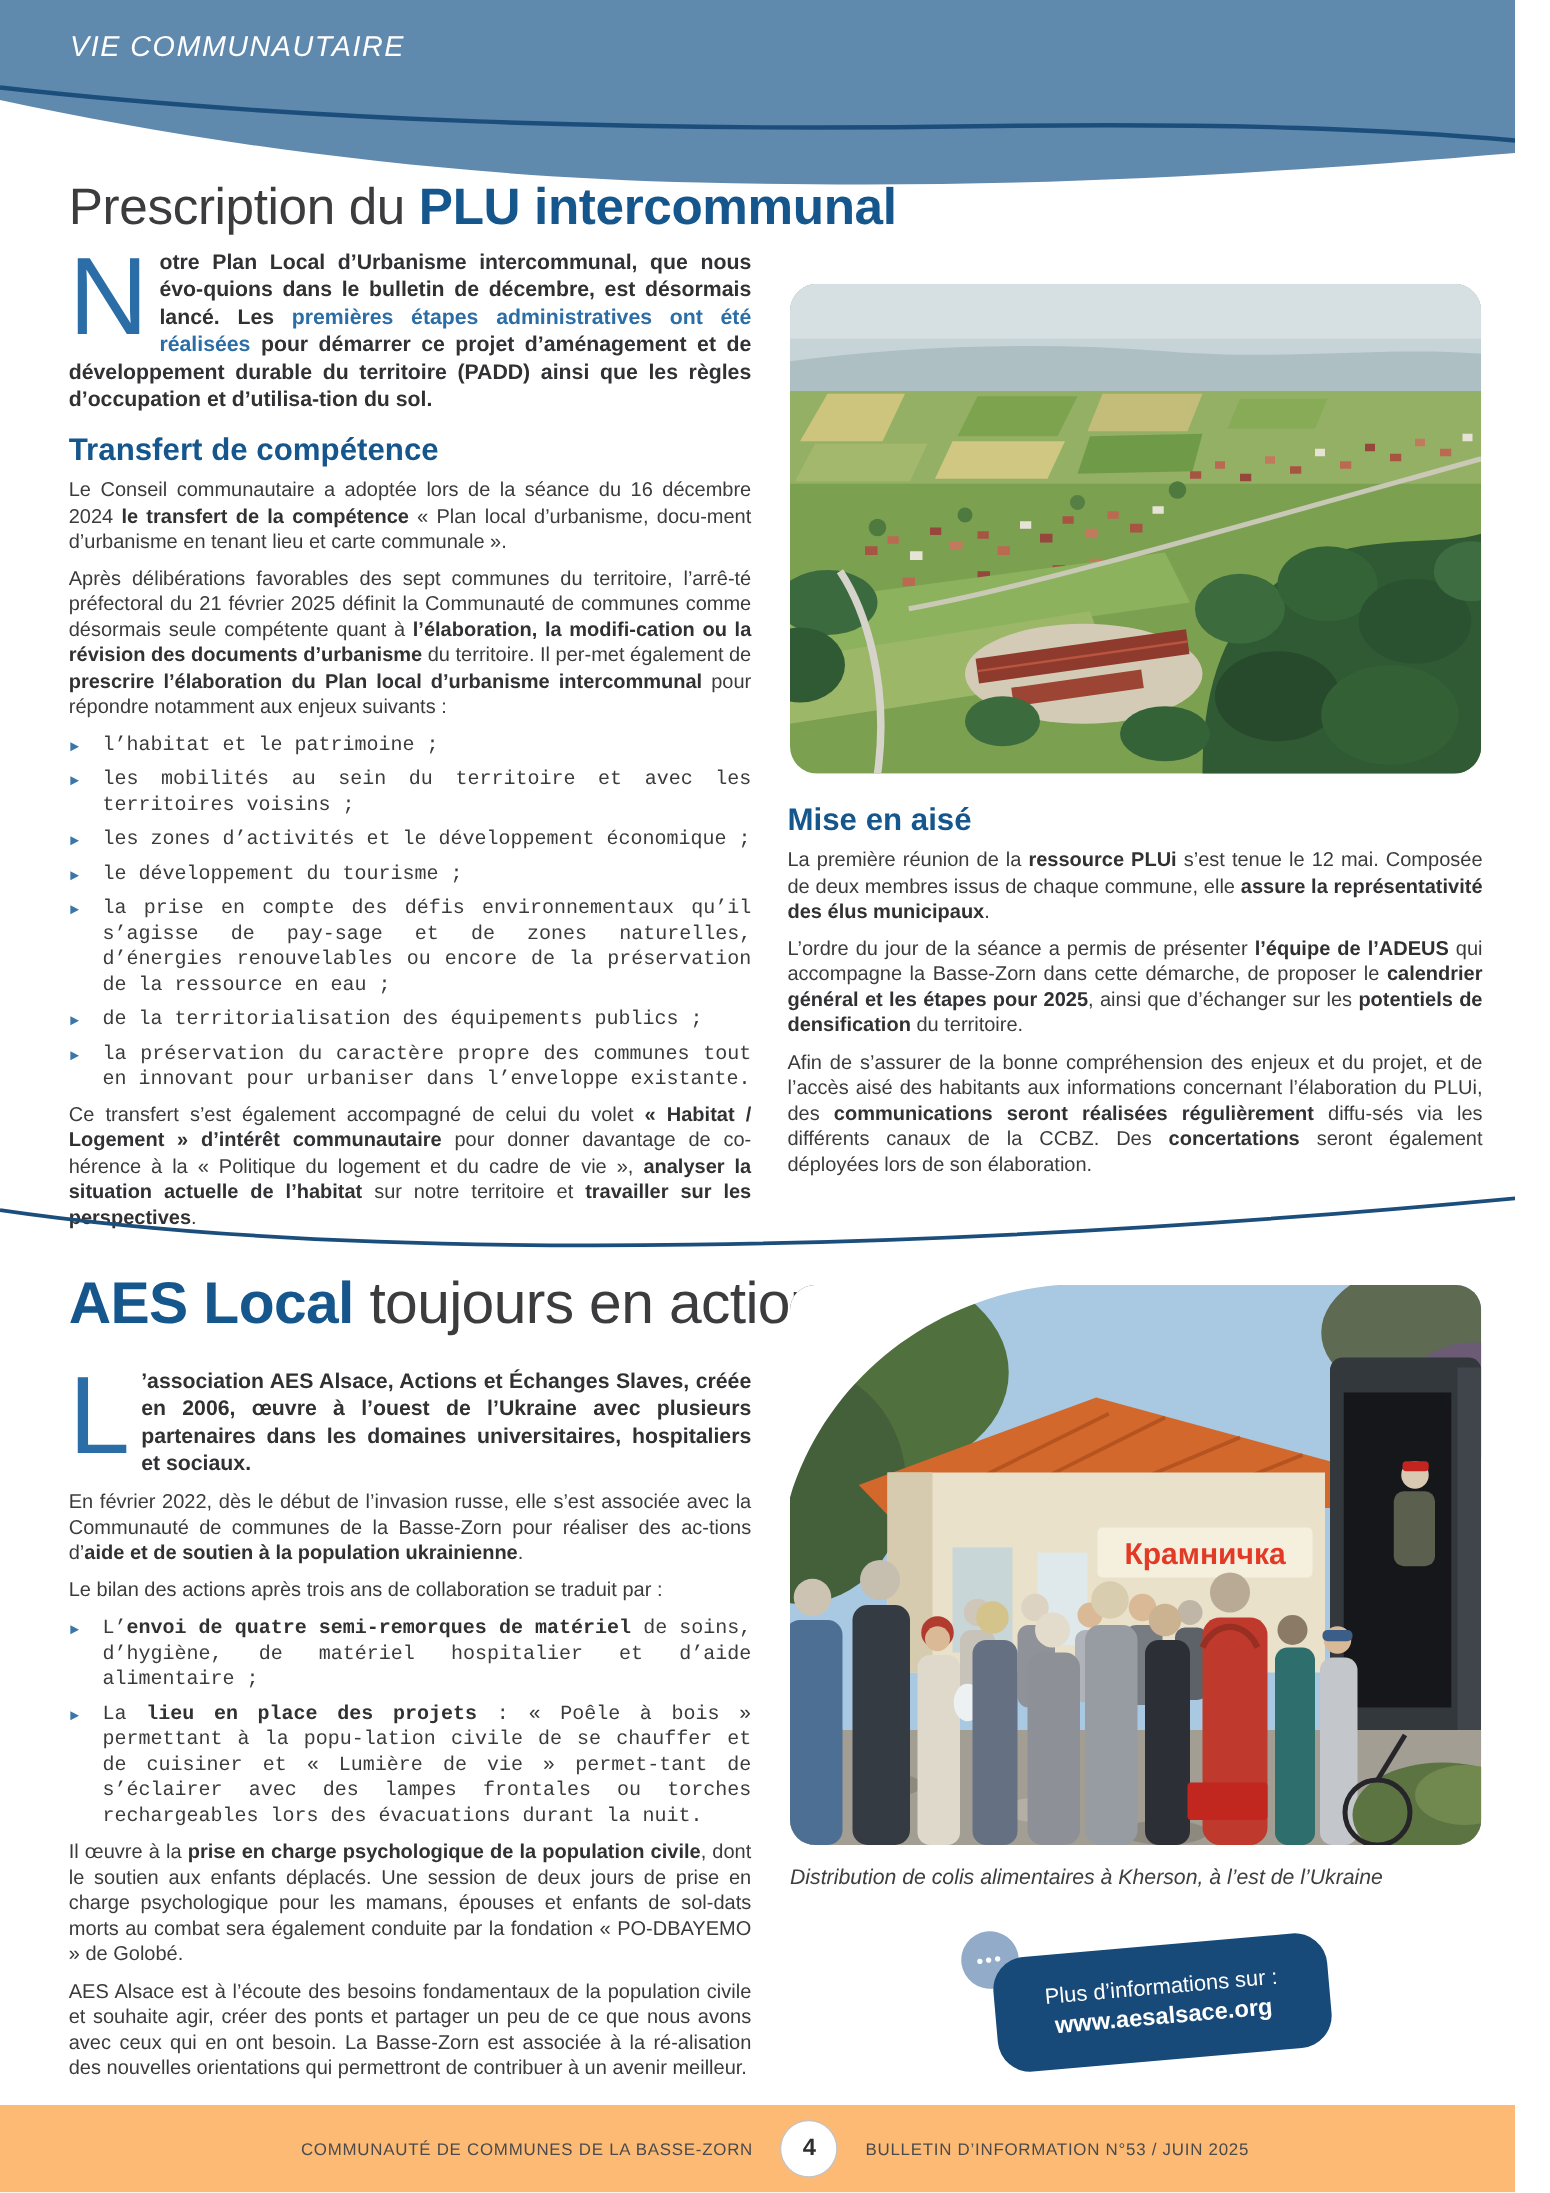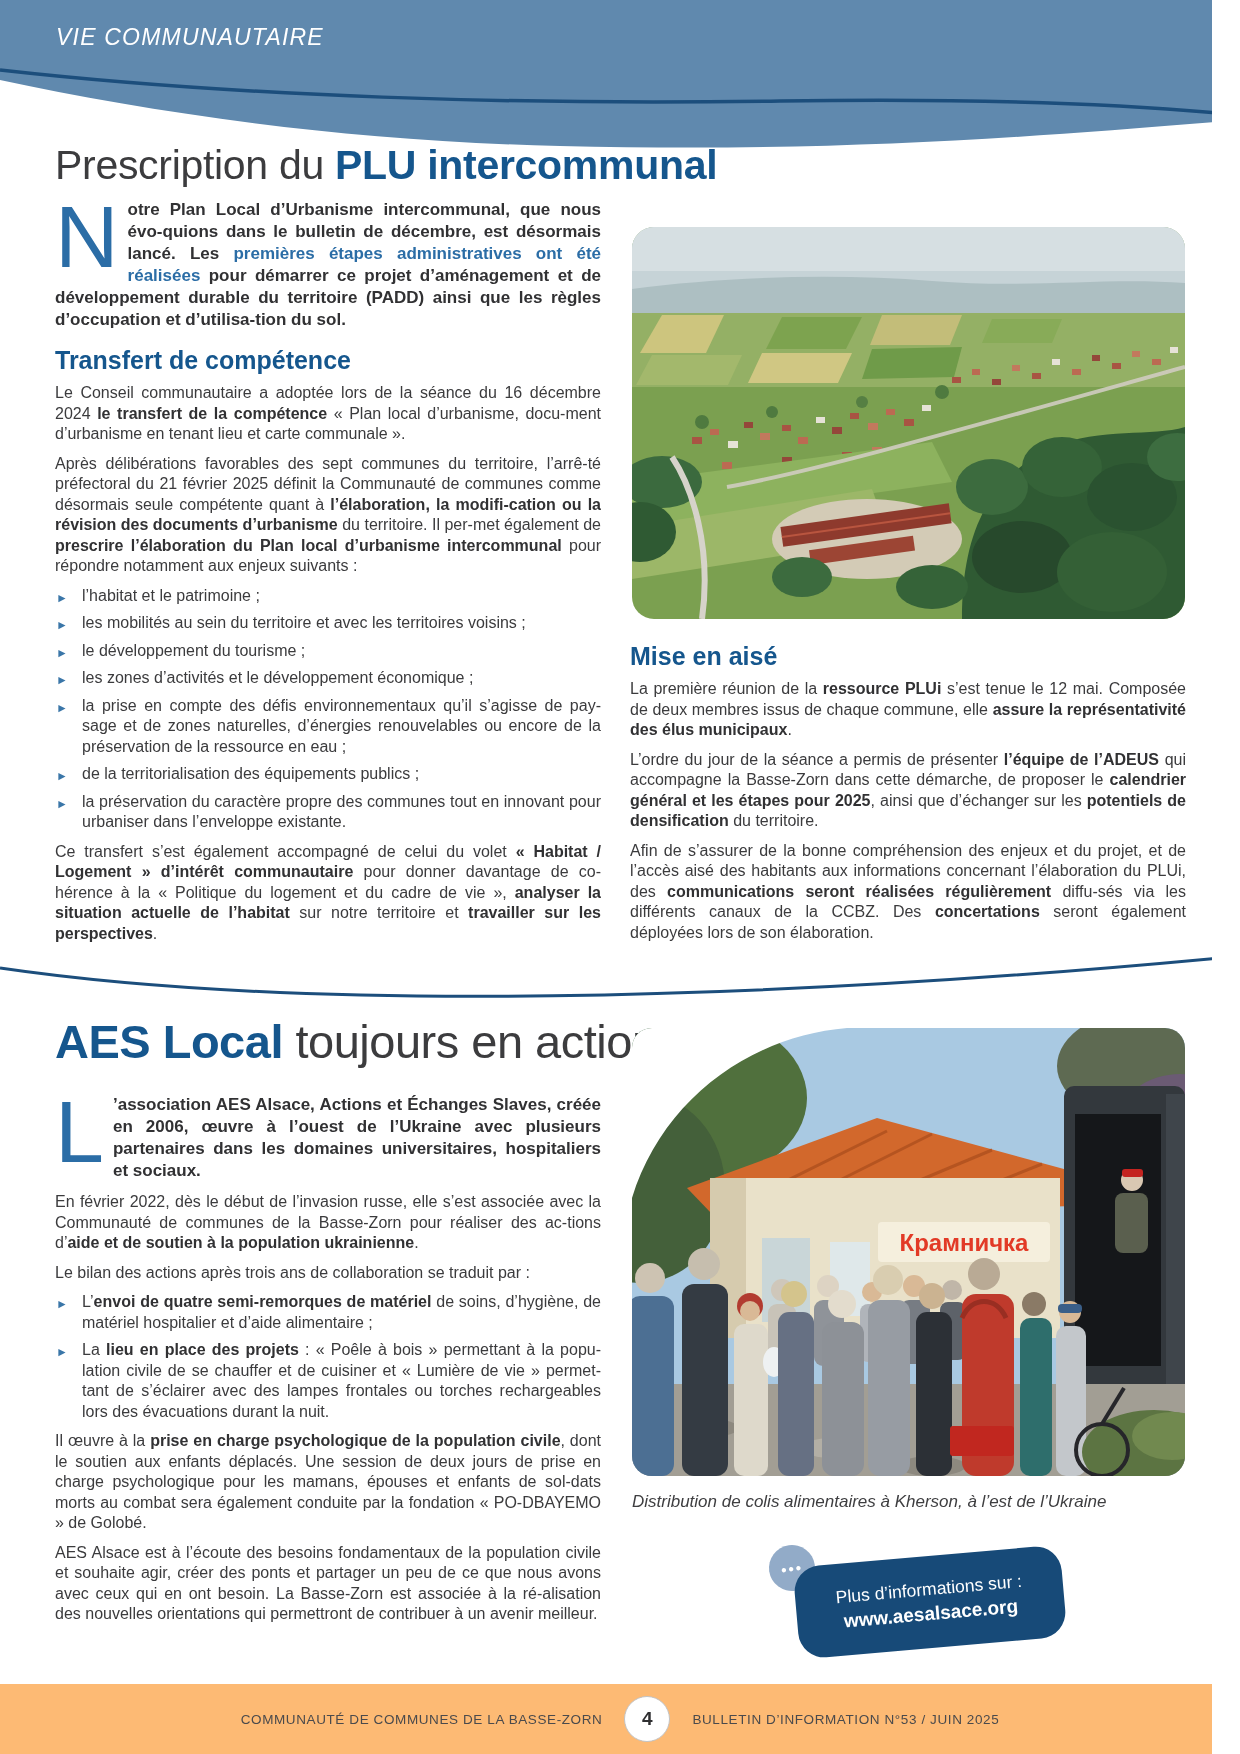--- a/index.html
+++ b/index.html
@@ -26,21 +26,21 @@
   .colL2{left:55px;top:1094px;width:546px;}
 
   .intro{font-size:17px;line-height:22px;font-weight:bold;color:#333335;margin:0 0 10px 0;}
   .dropcap{float:left;font-size:88px;line-height:70px;color:#2b6da6;margin:3px 9px 0 0;font-weight:400;}
   h2.sec{font-size:25px;font-weight:bold;color:#15568d;margin:15px 0 8px 0;text-align:left;}
   h2.sec.first{margin-top:0;}
   p.body{font-size:16px;line-height:20.5px;color:#3b3b3d;margin:0 0 9px 0;}
   .b{font-weight:bold;color:#313133;}
   .accent{color:#2b6da6;}
 
-  ul.blist{list-style:none;margin:2px 0 9px 0;padding:0;}
+  ul.blist{list-style:none;margin:2px 0 9px 0;padding:0;font-family:Liberation Mono, monospace;}
   ul.blist li{position:relative;padding-left:27px;margin:0 0 7px 0;font-size:16px;line-height:20.5px;
               color:#3b3b3d;text-align:justify;}
   ul.blist li::before{content:"\25BA";position:absolute;left:1px;top:2px;font-size:12px;color:#3a76a8;}
 
   
   .photo1{position:absolute;left:632px;top:227px;width:553px;height:392px;border-radius:22px;overflow:hidden;}
   .photo2{position:absolute;left:632px;top:1028px;width:553px;height:448px;border-radius:20px;overflow:hidden;}
 
   .divider-svg{position:absolute;left:0;top:940px;}
 
@@ -80,22 +80,22 @@
   <div class="col colL1">
     <p class="intro"><span class="dropcap">N</span><span><span class="b">otre Plan Local d’Urbanisme intercommunal, que nous évo-quions dans le bulletin de décembre, est désormais lancé. Les </span><span class="b accent">premières étapes administratives ont été réalisées</span><span class="b"> pour démarrer ce projet d’aménagement et de développement durable du territoire (PADD) ainsi que les règles d’occupation et d’utilisa-tion du sol.</span></span></p>
 
     <h2 class="sec">Transfert de compétence</h2>
     <p class="body"><span>Le Conseil communautaire a adoptée lors de la séance du 16 décembre 2024 </span><span class="b">le transfert de la compétence</span><span> « Plan local d’urbanisme, docu-ment d’urbanisme en tenant lieu et carte communale ».</span></p>
     <p class="body"><span>Après délibérations favorables des sept communes du territoire, l’arrê-té préfectoral du 21 février 2025 définit la Communauté de communes comme désormais seule compétente quant à </span><span class="b">l’élaboration, la modifi-cation ou la révision des documents d’urbanisme</span><span> du territoire. Il per-met également de </span><span class="b">prescrire l’élaboration du Plan local d’urbanisme intercommunal</span><span> pour répondre notamment aux enjeux suivants :</span></p>
 
     <ul class="blist">
       <li><span>l’habitat et le patrimoine ;</span></li>
       <li><span>les mobilités au sein du territoire et avec les territoires voisins ;</span></li>
+      <li><span>les zones d’activités et le développement économique ;</span></li>
       <li><span>le développement du tourisme ;</span></li>
-      <li><span>les zones d’activités et le développement économique ;</span></li>
       <li><span>la prise en compte des défis environnementaux qu’il s’agisse de pay-sage et de zones naturelles, d’énergies renouvelables ou encore de la préservation de la ressource en eau ;</span></li>
       <li><span>de la territorialisation des équipements publics ;</span></li>
       <li><span>la préservation du caractère propre des communes tout en innovant pour urbaniser dans l’enveloppe existante.</span></li>
     </ul>
 
     <p class="body"><span>Ce transfert s’est également accompagné de celui du volet </span><span class="b">« Habitat / Logement » d’intérêt communautaire</span><span> pour donner davantage de co-hérence à la « Politique du logement et du cadre de vie », </span><span class="b">analyser la situation actuelle de l’habitat</span><span> sur notre territoire et </span><span class="b">travailler sur les perspectives</span><span>.</span></p>
   </div>
 
   <div class="photo1">
     <svg width="553" height="392" viewBox="0 0 553 392" aria-hidden="true">

